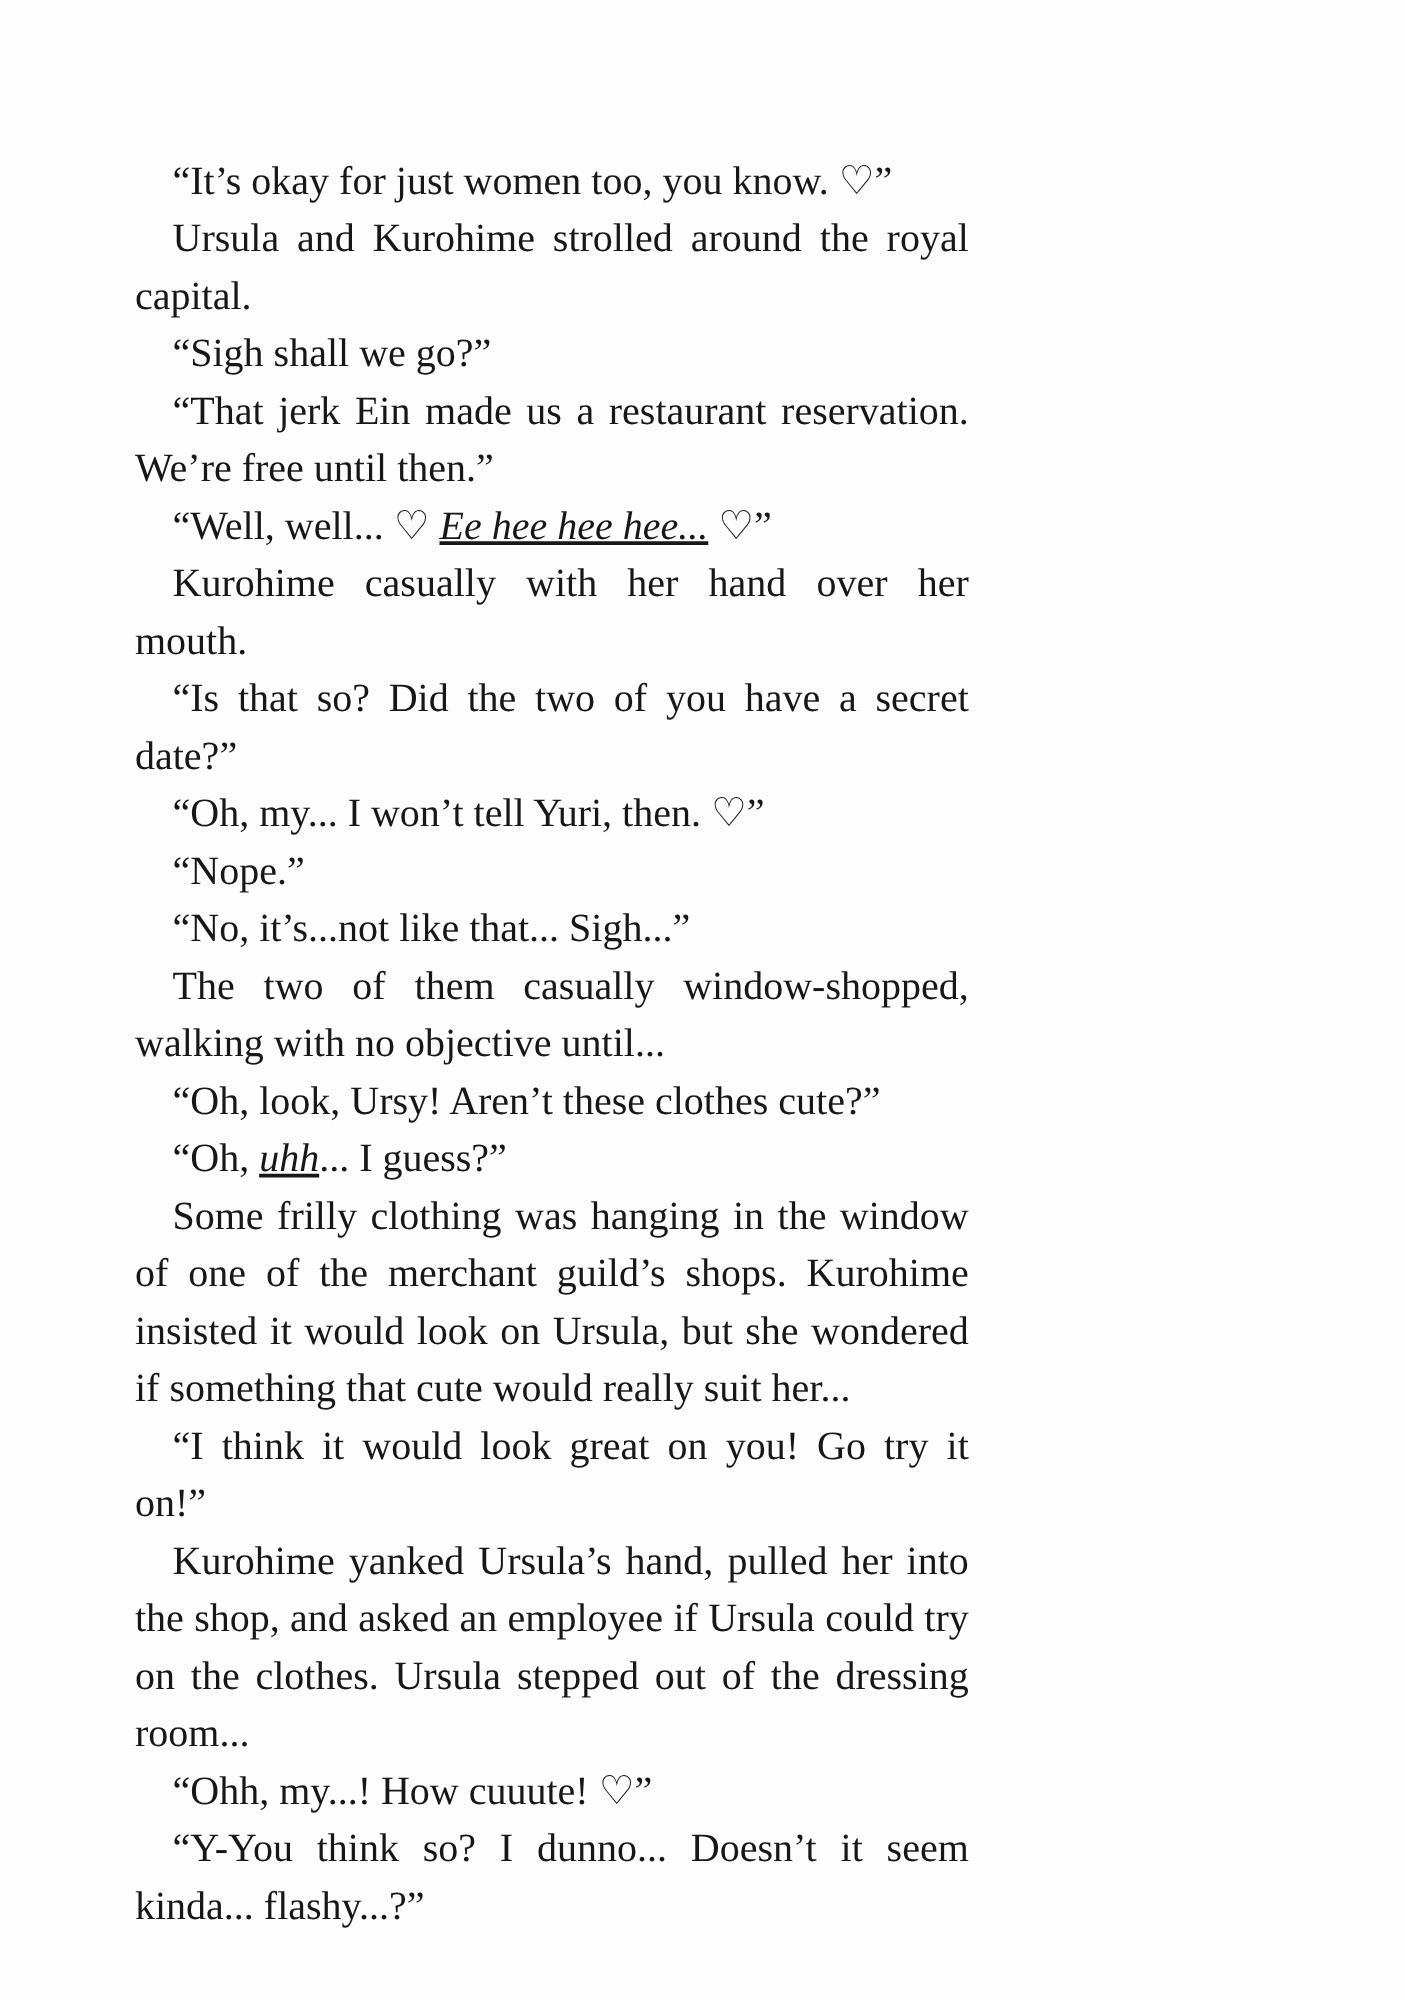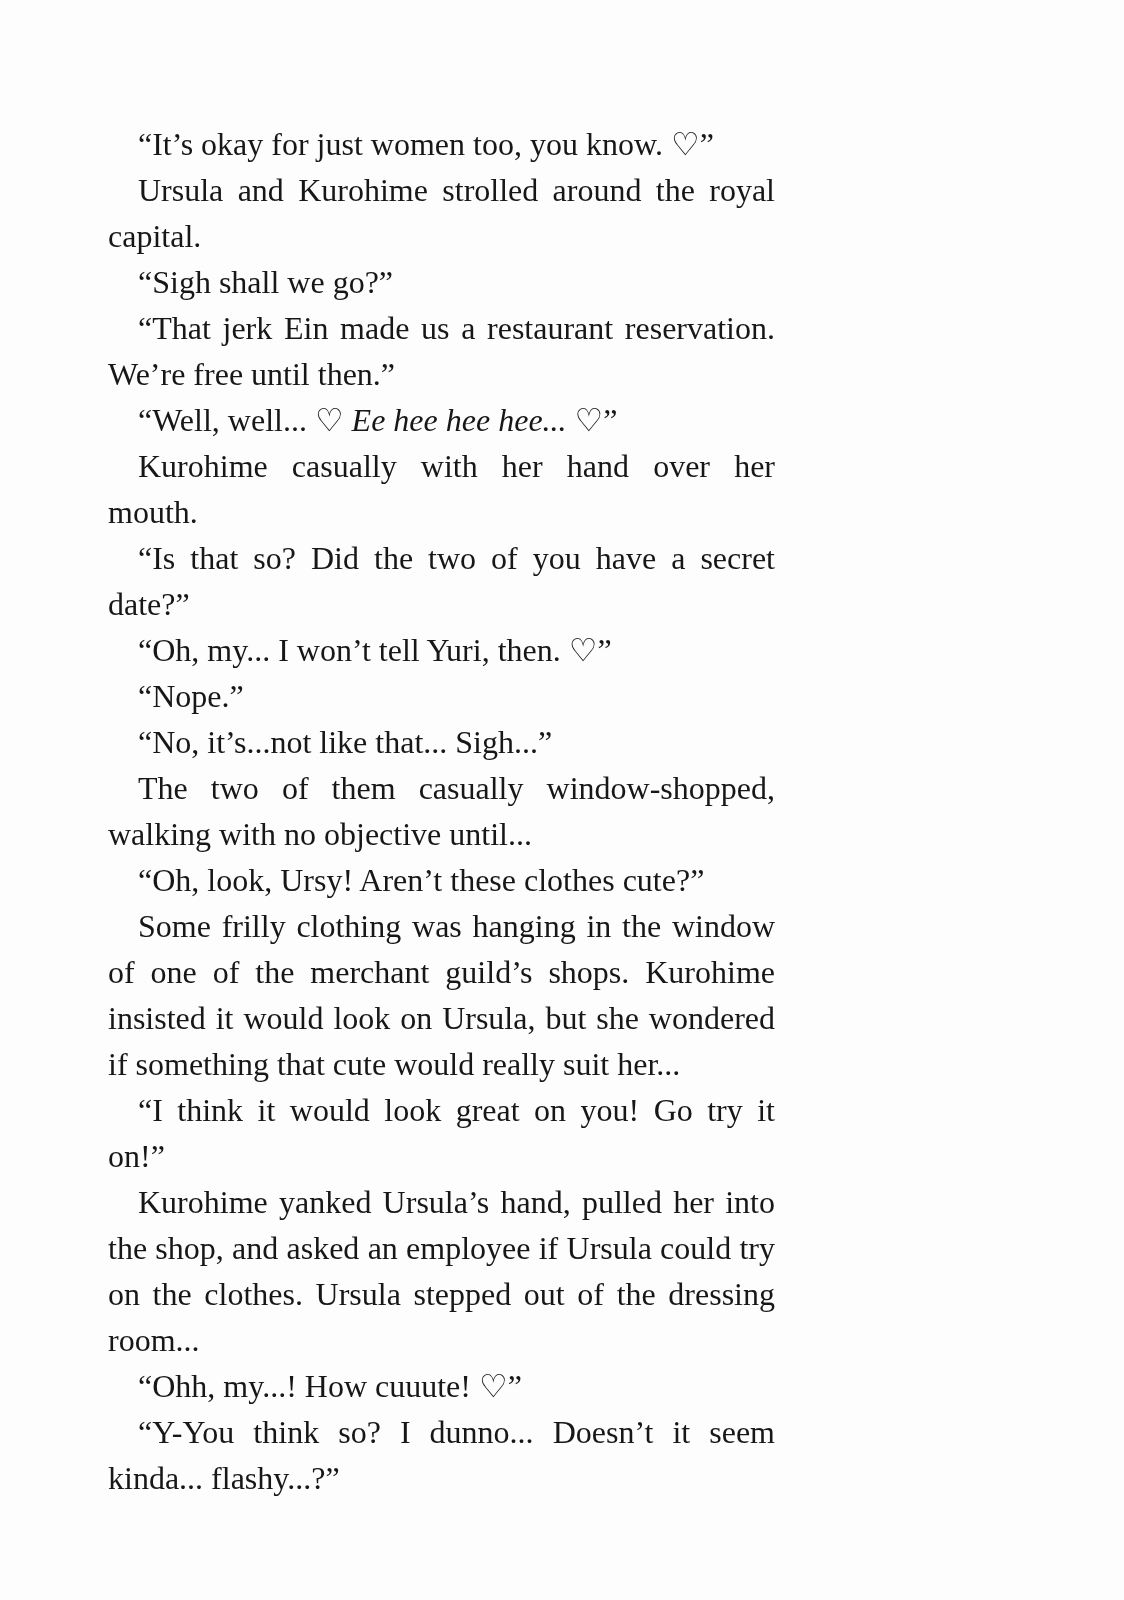--- a/index.html
+++ b/index.html
@@ -29,38 +29,40 @@
   .page-text p {
     margin: 0;
     padding: 0;
     text-align: justify;
   }
   .page-text p.indent {
     text-indent: 30px;
   }
   .page-text .ital {
     font-style: italic;
+    text-decoration: underline;
   }
 </style>
 </head>
 <body>
 
 <div class="book-page">
   <div class="page-text">
       <p class="indent"><span>“It’s okay for just women too, you know. ♡”</span></p>
       <p class="indent"><span>Ursula and Kurohime strolled around the royal capital.</span></p>
       <p class="indent"><span>“Sigh shall we go?”</span></p>
       <p class="indent"><span>“That jerk Ein made us a restaurant reservation. We’re free until then.”</span></p>
       <p class="indent"><span>“Well, well... ♡ </span><span class="ital">Ee hee hee hee...</span><span> ♡”</span></p>
       <p class="indent"><span>Kurohime casually with her hand over her mouth.</span></p>
       <p class="indent"><span>“Is that so? Did the two of you have a secret date?”</span></p>
       <p class="indent"><span>“Oh, my... I won’t tell Yuri, then. ♡”</span></p>
       <p class="indent"><span>“Nope.”</span></p>
       <p class="indent"><span>“No, it’s...not like that... Sigh...”</span></p>
       <p class="indent"><span>The two of them casually window-shopped, walking with no objective until...</span></p>
       <p class="indent"><span>“Oh, look, Ursy! Aren’t these clothes cute?”</span></p>
+      <p class="indent"><span>“Oh, </span><span class="ital">uhh</span><span>... I guess?”</span></p>
       <p class="indent"><span>Some frilly clothing was hanging in the window of one of the merchant guild’s shops. Kurohime insisted it would look on Ursula, but she wondered if something that cute would really suit her...</span></p>
       <p class="indent"><span>“I think it would look great on you! Go try it on!”</span></p>
       <p class="indent"><span>Kurohime yanked Ursula’s hand, pulled her into the shop, and asked an employee if Ursula could try on the clothes. Ursula stepped out of the dressing room...</span></p>
       <p class="indent"><span>“Ohh, my...! How cuuute! ♡”</span></p>
       <p class="indent"><span>“Y-You think so? I dunno... Doesn’t it seem kinda... flashy...?”</span></p>
     </div>
 </div>
 
 </body></html>

